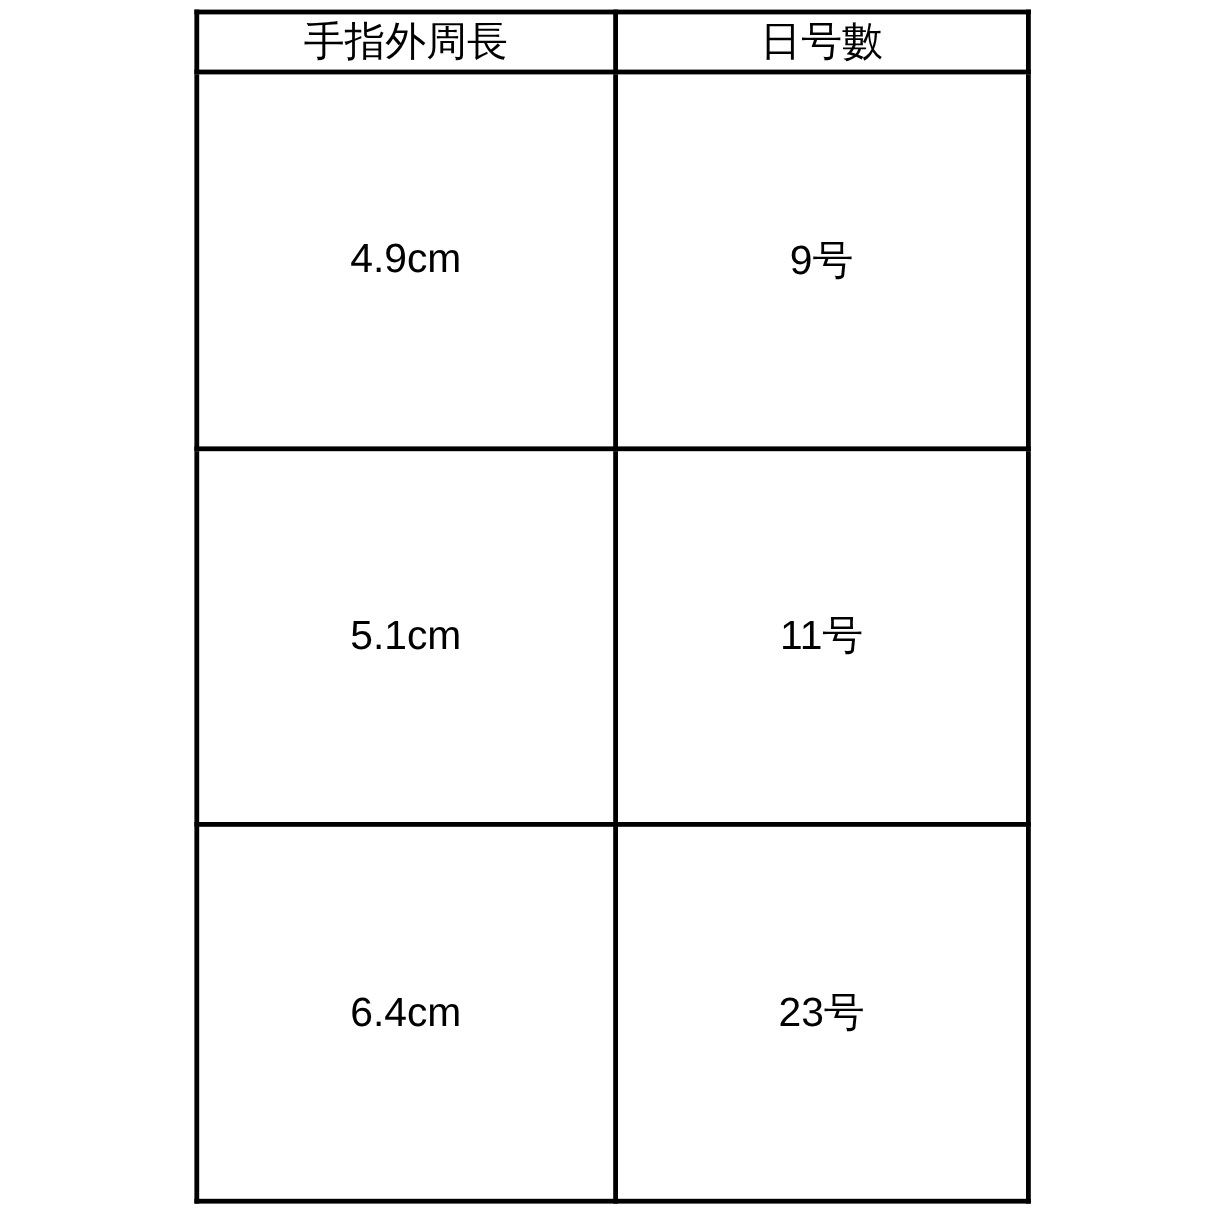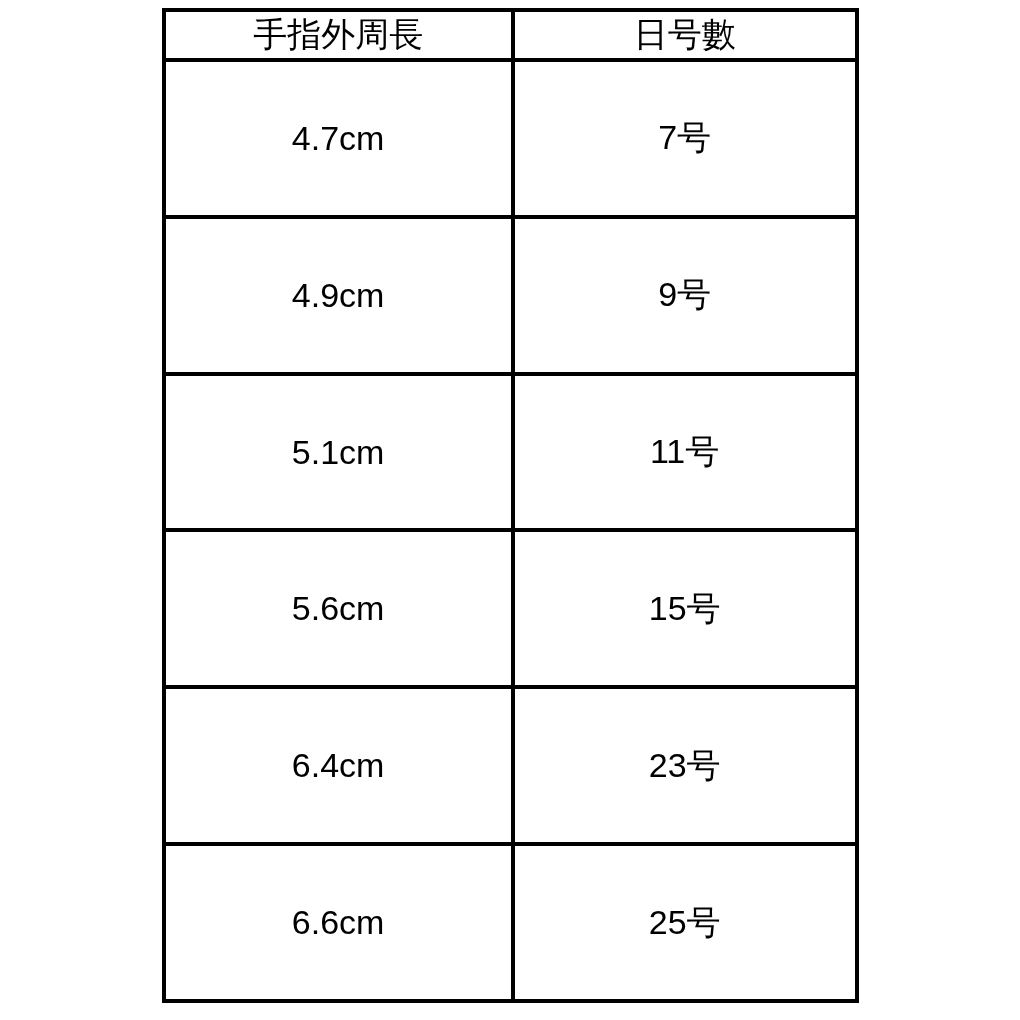--- a/index.html
+++ b/index.html
@@ -48,38 +48,26 @@
       <col class="col-right">
     </colgroup>
     <thead>
       <tr>
         <th>手指外周長</th>
         <th>日号數</th>
       </tr>
     </thead>
     <tbody id="table-body">
         <tr>
-          <td>4.7cm</td>
-          <td>7号</td>
-        </tr>
-        <tr>
           <td>4.9cm</td>
           <td>9号</td>
         </tr>
         <tr>
           <td>5.1cm</td>
           <td>11号</td>
         </tr>
         <tr>
-          <td>5.6cm</td>
-          <td>15号</td>
-        </tr>
-        <tr>
           <td>6.4cm</td>
           <td>23号</td>
-        </tr>
-        <tr>
-          <td>6.6cm</td>
-          <td>25号</td>
         </tr>
       </tbody>
   </table>
 </div>
 
 </body></html>

